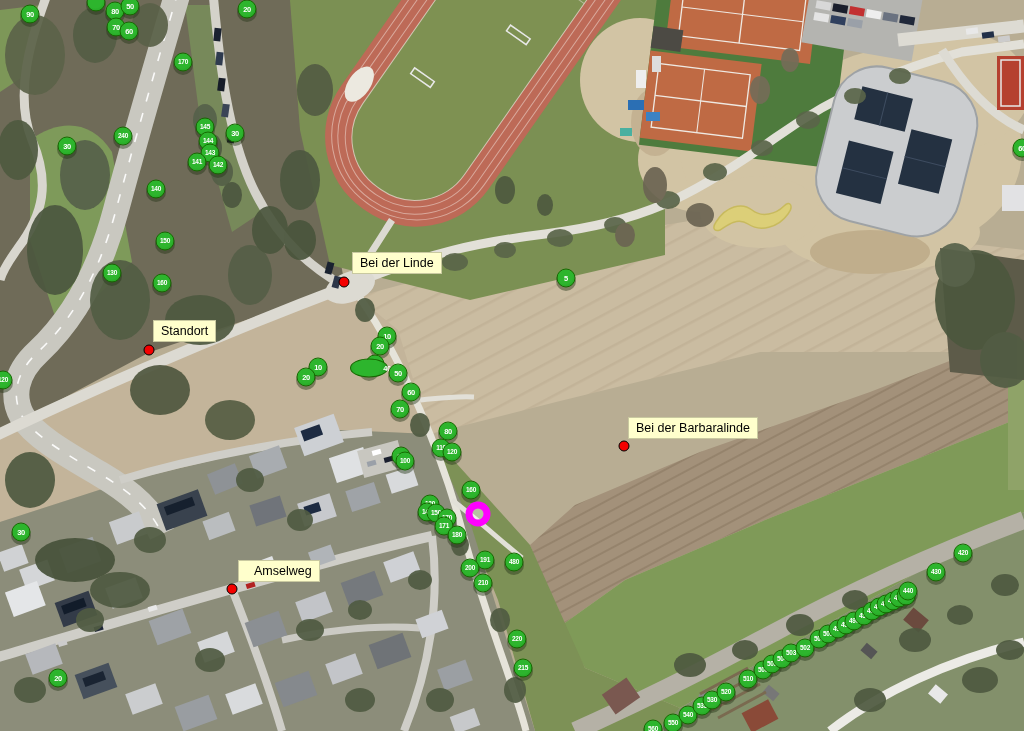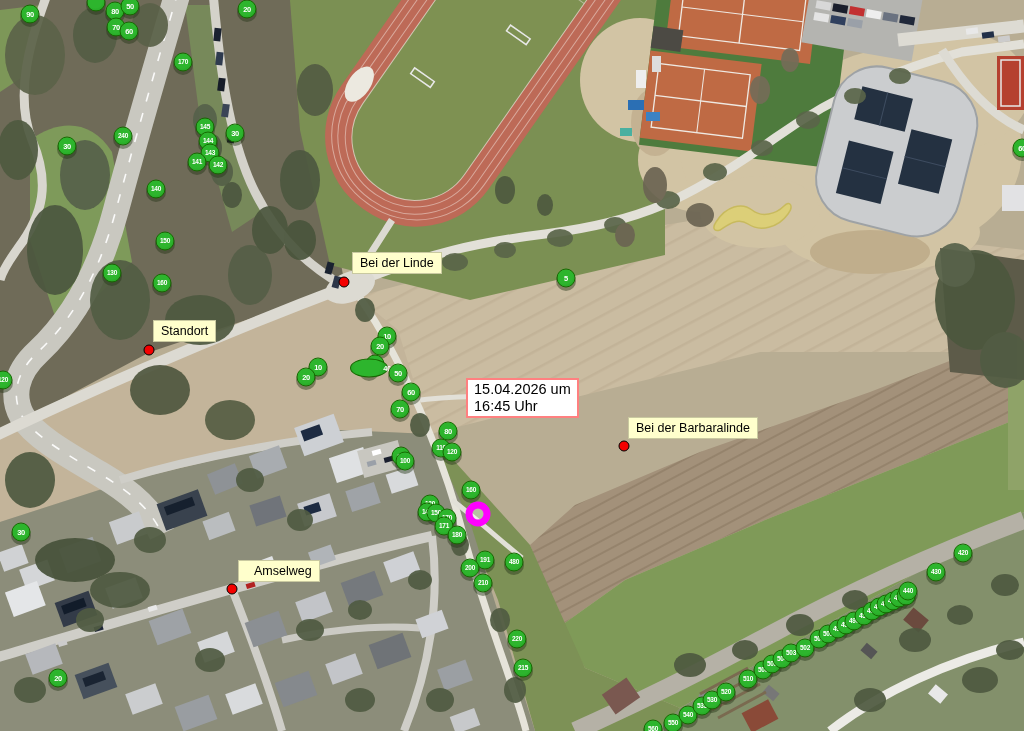--- a/index.html
+++ b/index.html
@@ -597,21 +597,17 @@
       <div class="tree-marker small" style="left: 963px; top: 553px;">420</div>
       <div class="tree-marker" style="left: 1022px; top: 148px;">60</div>
       <div class="poi-dot" style="left: 344px; top: 282px;"></div>
       <div class="poi-label" style="left: 352px; top: 252px;">Bei der Linde</div>
       <div class="poi-dot" style="left: 149px; top: 350px;"></div>
       <div class="poi-label" style="left: 153px; top: 320px;">Standort</div>
       <div class="poi-dot" style="left: 232px; top: 589px;"></div>
       <div class="poi-label" style="left: 238px; top: 560px; padding-left: 15px;">Amselweg</div>
       <div class="poi-dot" style="left: 624px; top: 446px;"></div>
       <div class="poi-label" style="left: 628px; top: 417px;">Bei der Barbaralinde</div>
-      <div class="note" style="left: 466px; top: 378px;">
-        <div>15.04.2026 um</div>
-        <div>16:45 Uhr</div>
-      </div>
     </div>
 
 <div class="highlight-ring" style="left: 478px; top: 514px;"></div>
 
 </div>
 
 </body></html>

